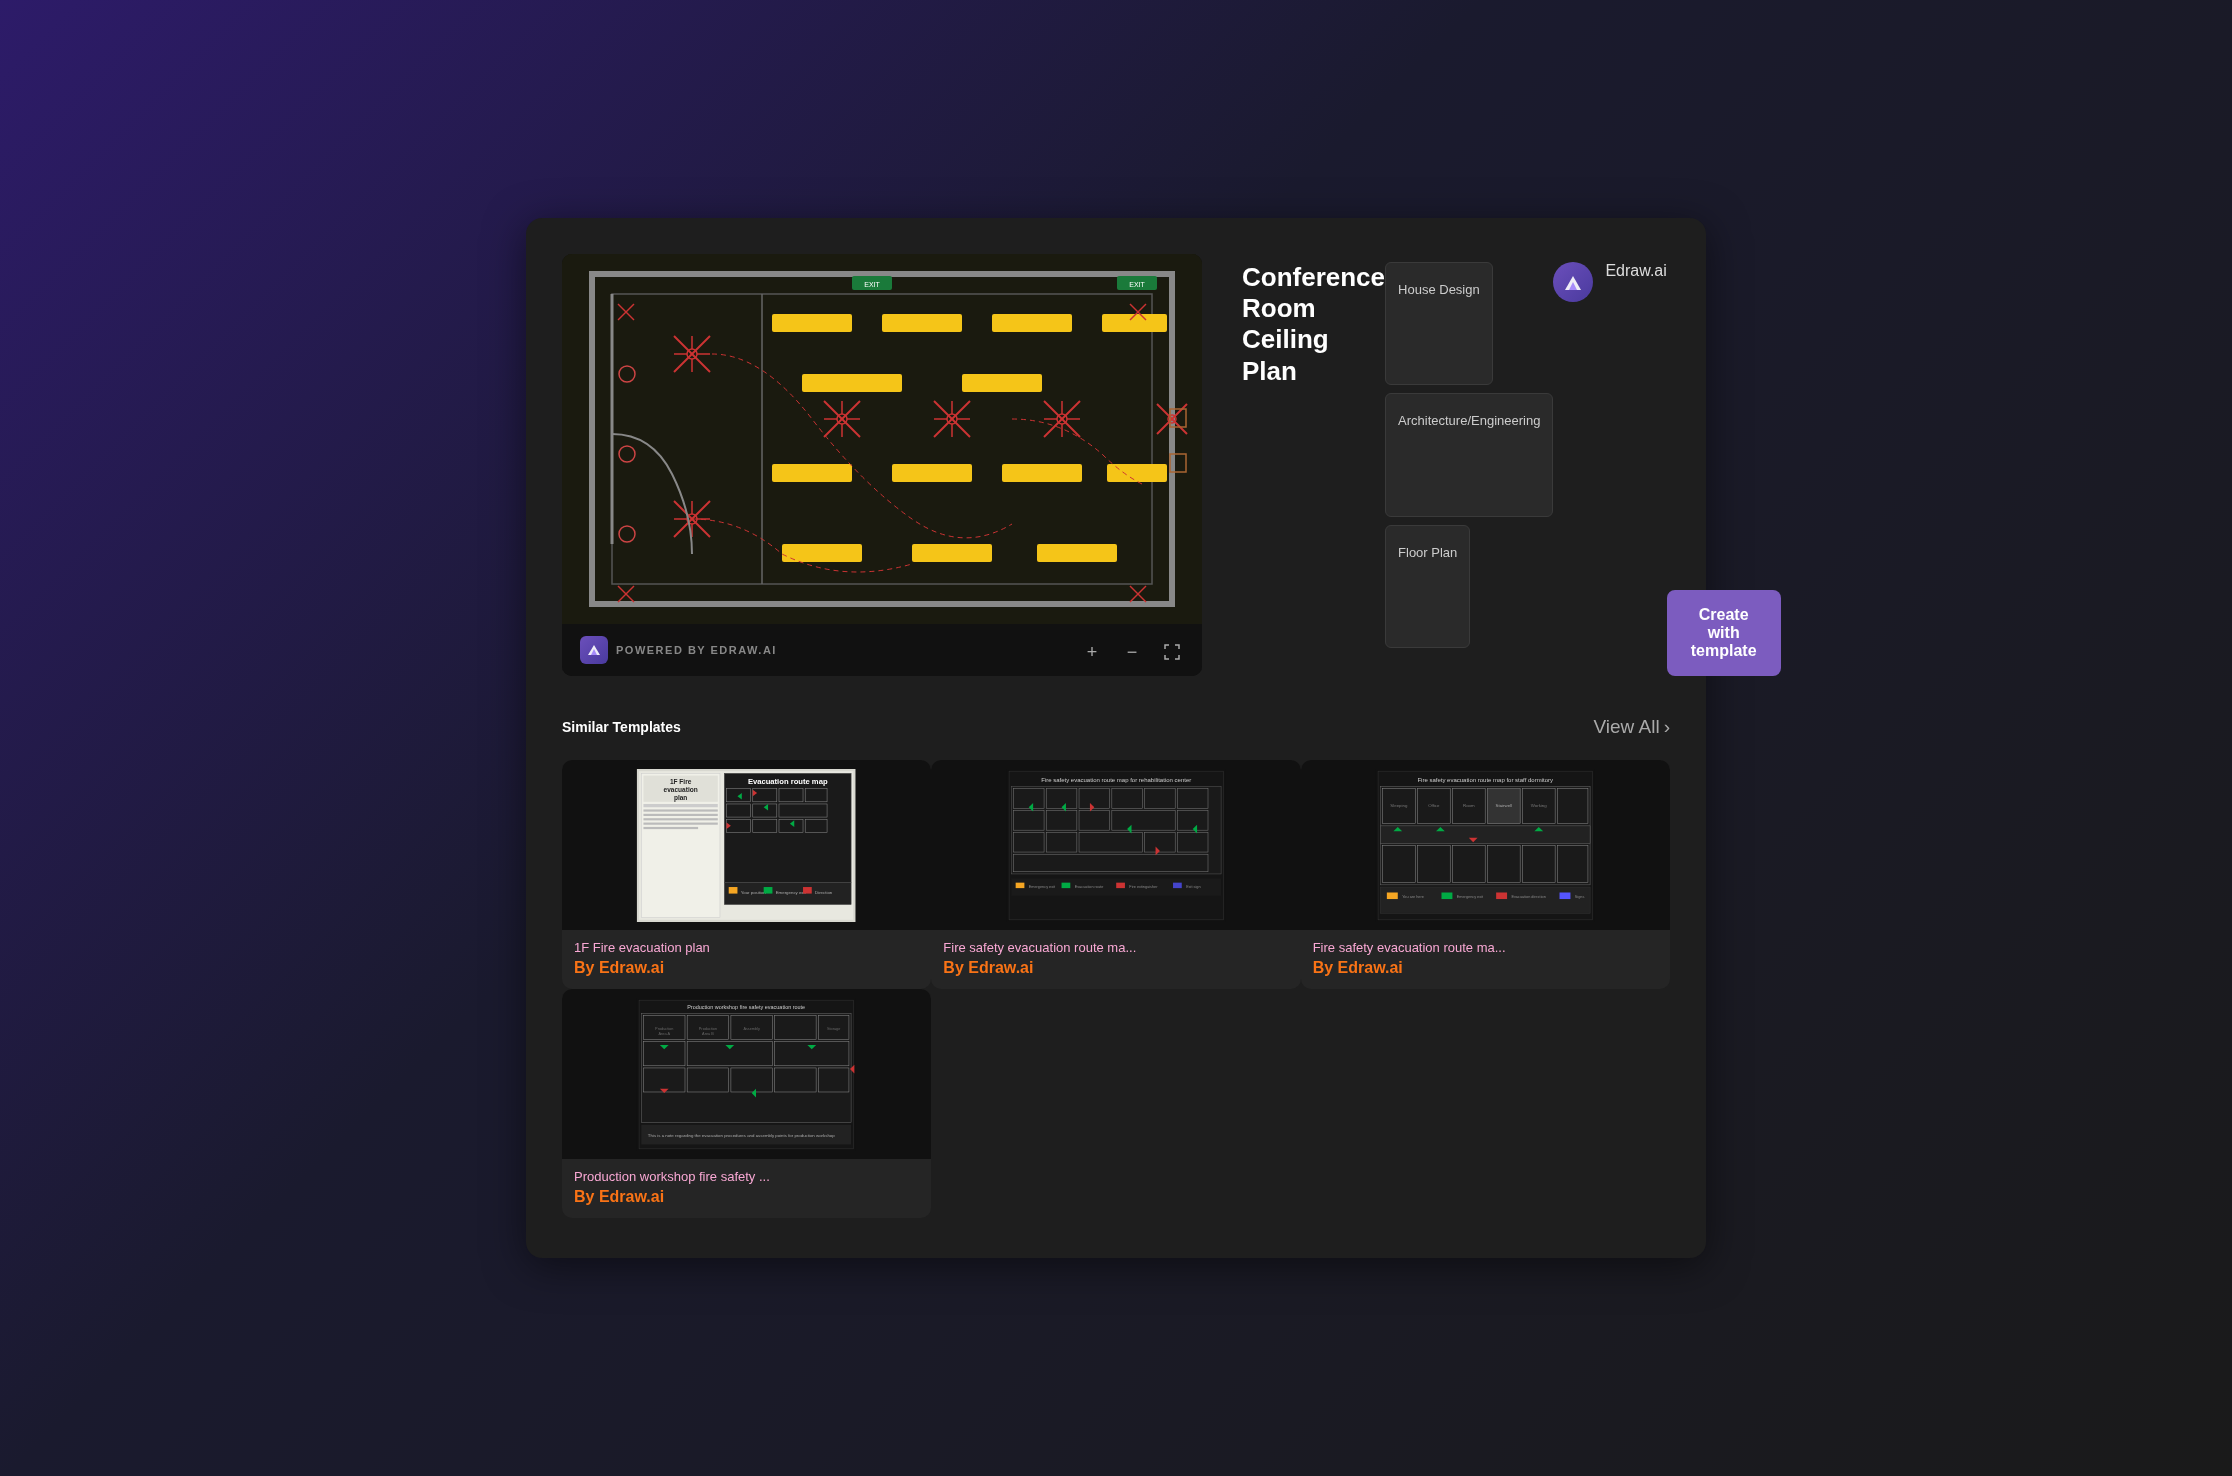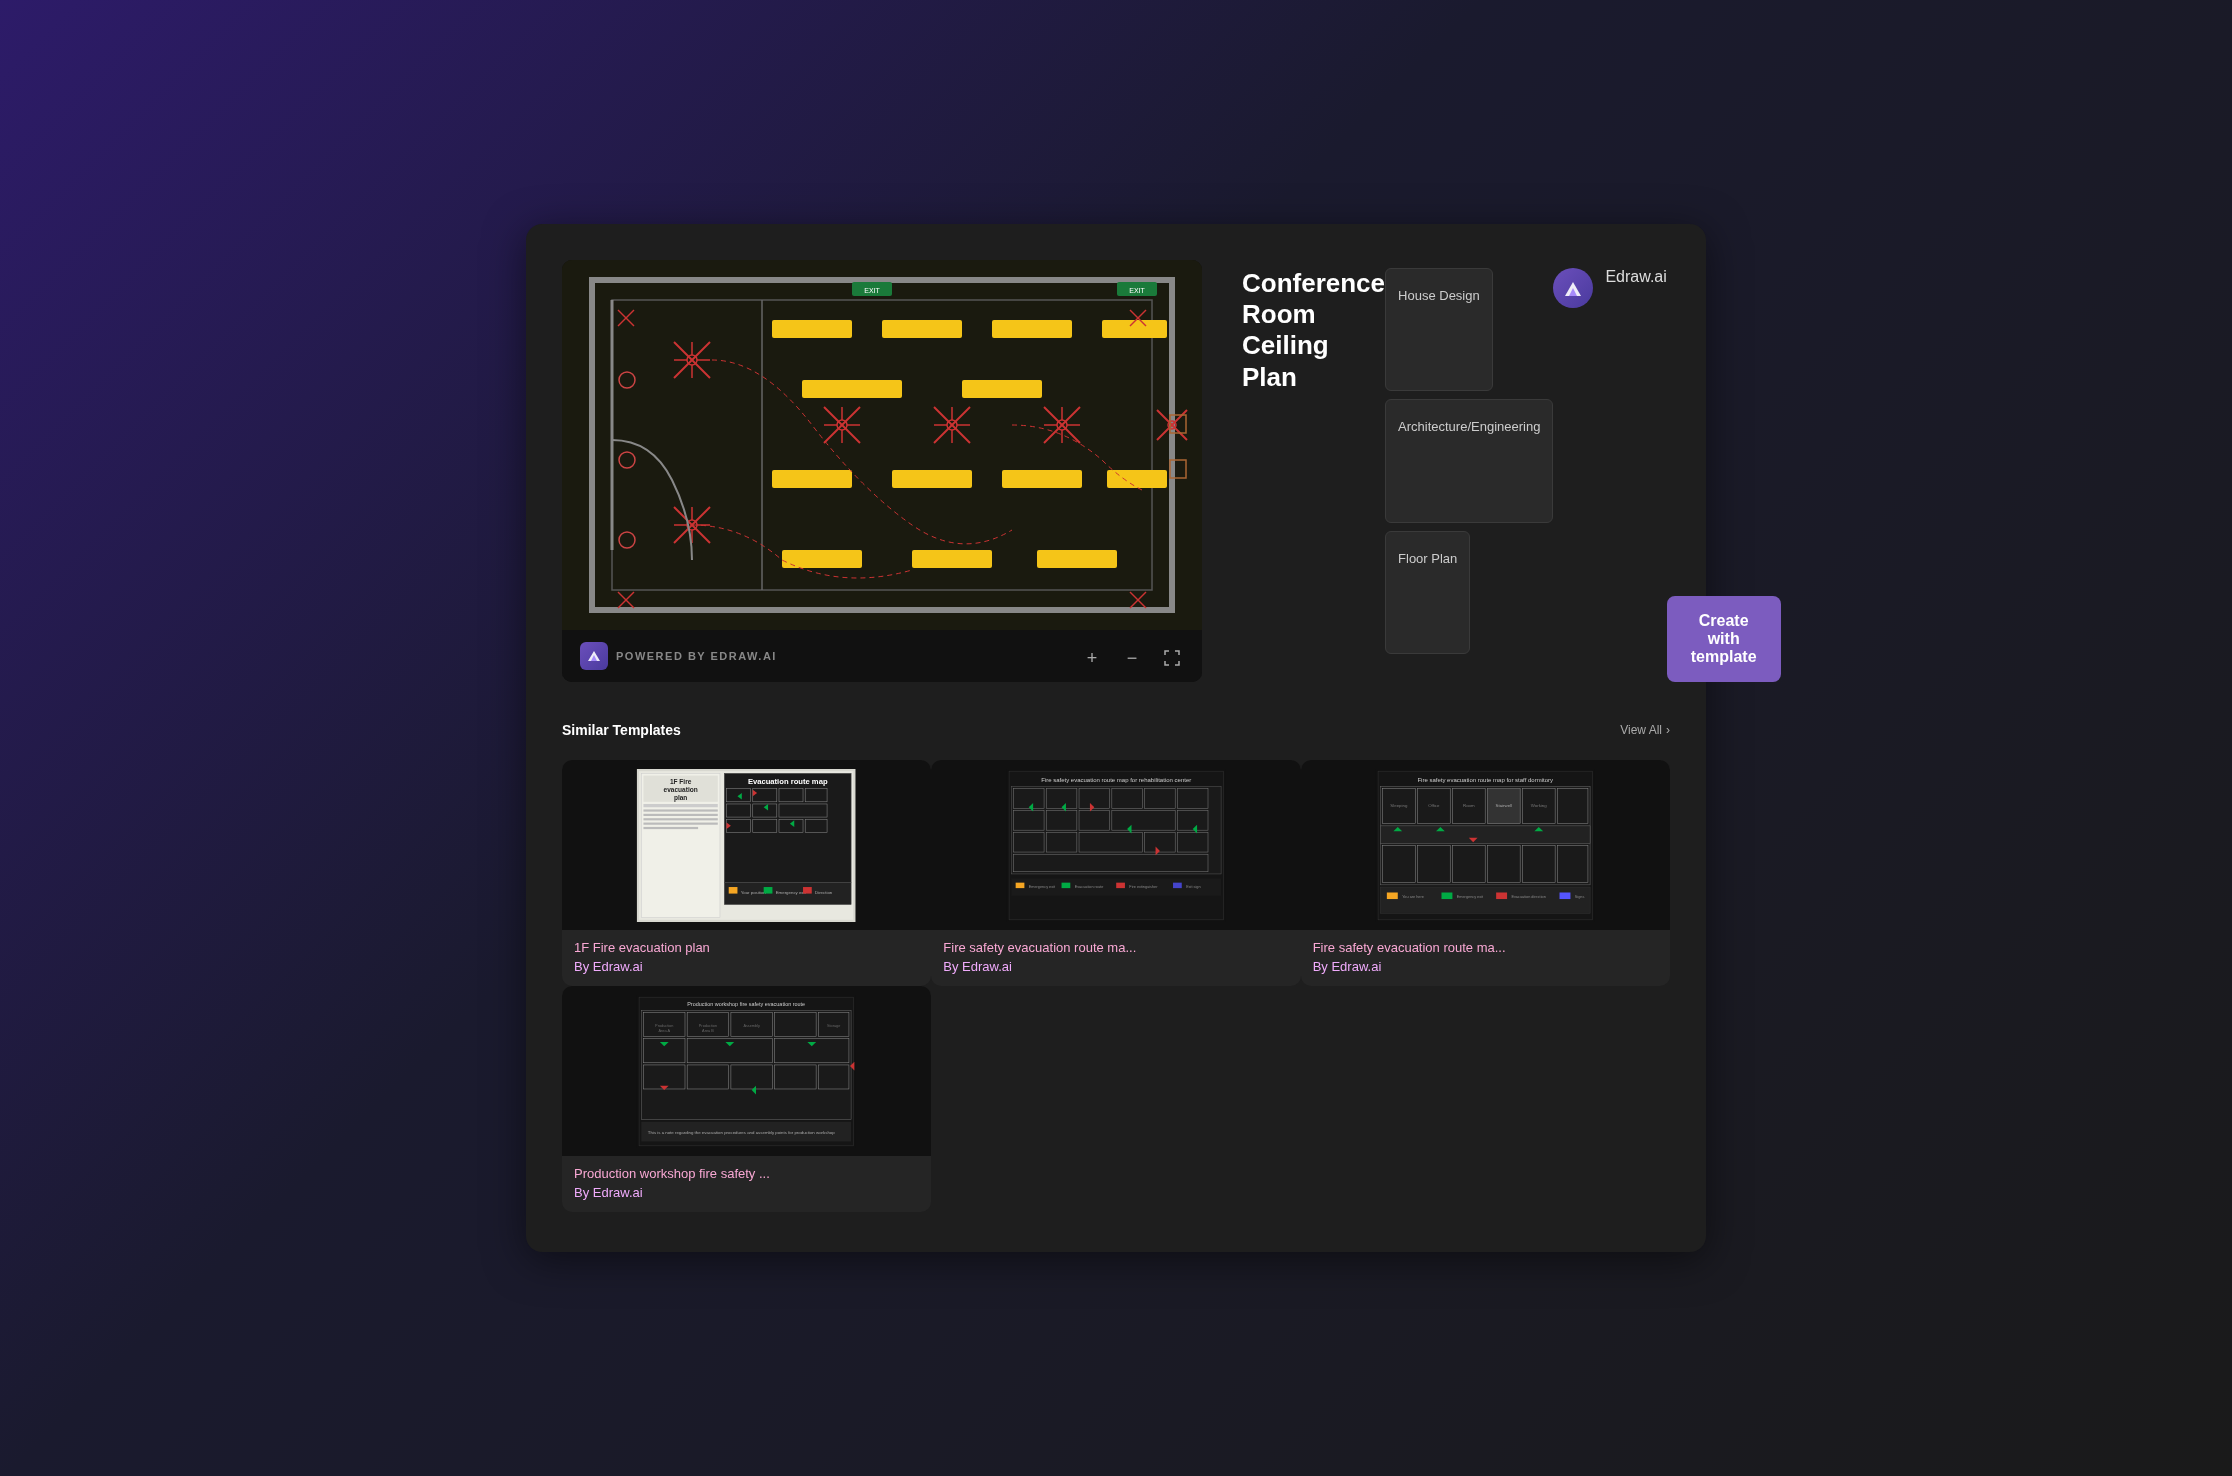--- a/index.html
+++ b/index.html
@@ -167,21 +167,21 @@
     }
     .similar-title {
       font-size: 14px;
       font-weight: 700;
       color: #fff;
     }
     .view-all {
       display: flex;
       align-items: center;
       gap: 4px;
-      font-size: 12px;
+      font-size: 19px;
       color: #aaa;
       cursor: pointer;
       background: none;
       border: none;
       transition: color 0.2s;
     }
     .templates-grid {
       display: grid;
       grid-template-columns: repeat(3, 1fr);
     }
@@ -214,22 +214,23 @@
     .card-name {
       font-size: 13px;
       color: #f9a8d4;
       font-weight: 500;
       margin-bottom: 4px;
       white-space: nowrap;
       overflow: hidden;
       text-overflow: ellipsis;
     }
     .card-author {
-      font-size: 13px;
-      color: #f0abfc;
+      font-size: 16px;
+      color: #f97316;
+      font-weight: bold;
     }
 
     
     .thumbnail-svg { width: 100%; height: 100%; }
   </style>
 </head>
 <body>
 
 <div class="app-container">
 

